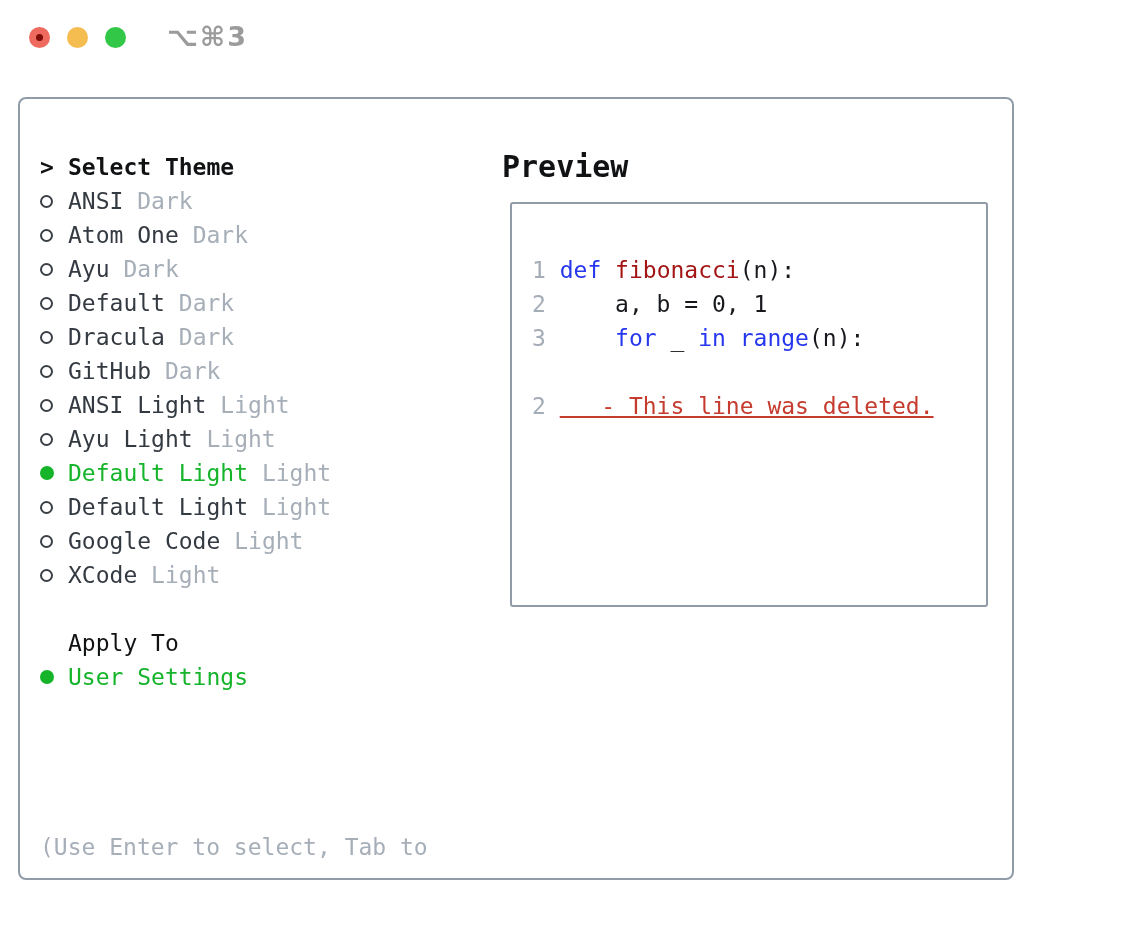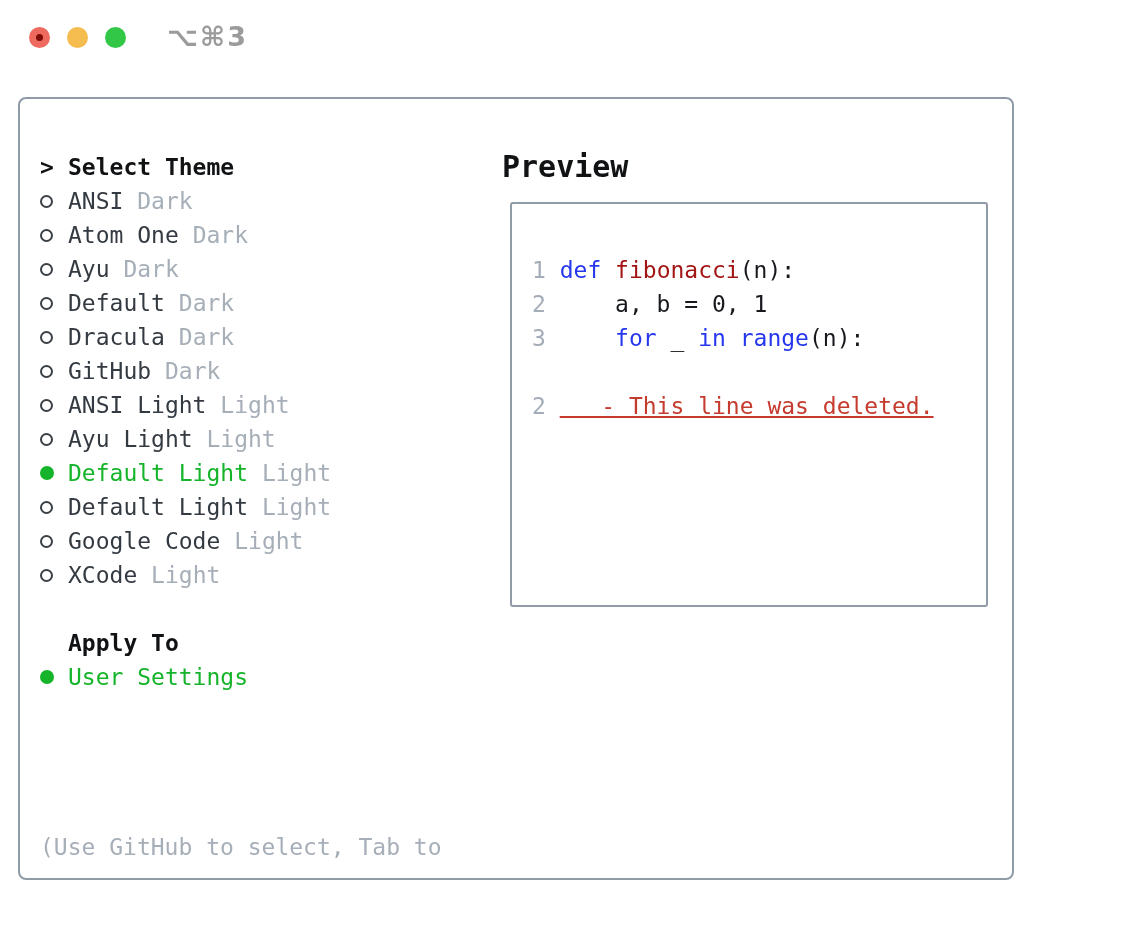--- a/index.html
+++ b/index.html
@@ -32,21 +32,21 @@
   .marker{width:28px;flex:0 0 28px;display:flex;align-items:center;}
   .circle{width:13px;height:13px;border:2px solid #3a4046;border-radius:50%;}
   .selected .circle{background:var(--accent);border-color:var(--accent);width:14px;height:14px;}
   .title-row{font-weight:bold;color:var(--heading);}
   .title-row .marker{display:block;color:var(--heading);}
   .name{color:var(--text);}
   .selected .name,.selected .opt-label{color:var(--accent);}
   .variant{color:var(--muted);}
   .list{position:absolute;left:20px;top:51px;}
   .apply{position:absolute;left:20px;top:527px;}
-  .apply .title-row{font-weight:bold;color:var(--heading);}
+  .apply .title-row{font-weight:normal;color:var(--heading);}
   .hint{position:absolute;left:20px;top:663px;font-size:23px;line-height:34px;color:var(--muted);white-space:pre;}
 
   
   .preview-title{position:absolute;left:482px;top:51px;height:34px;line-height:34px;
                  font-size:30px;font-weight:bold;color:var(--heading);}
   .preview-box{position:absolute;left:490px;top:103px;width:478px;height:405px;
                border:2px solid var(--border);border-radius:3px;background:#fff;}
   .code{position:absolute;left:20px;top:49px;}
   .code-line{height:34px;line-height:34px;font-size:23px;white-space:pre;}
   .ln{display:inline-block;width:2ch;color:var(--lineno);}
@@ -96,21 +96,21 @@
       <div class="row title-row">
         <span class="marker"></span>
         <span>Apply To</span>
       </div>
       <div>
           <div class="row selected"><span class="marker"><span class="circle"></span></span><span class="opt-label">User Settings</span></div>
         </div>
     </div>
 
     <div class="hint">
-      <div>(Use GitHub to select, Tab to</div>
+      <div>(Use Enter to select, Tab to</div>
       <div>change focus)</div>
     </div>
 
     <div class="preview-title">Preview</div>
 
     <div class="preview-box">
       <div class="code">
           <div class="code-line"><span class="ln">1</span><span class="seg-keyword">def</span><span class="seg-plain"> </span><span class="seg-function">fibonacci</span><span class="seg-plain">(n):</span></div>
           <div class="code-line"><span class="ln">2</span><span class="seg-plain">    a, b = 0, 1</span></div>
           <div class="code-line"><span class="ln">3</span><span class="seg-plain">    </span><span class="seg-keyword">for</span><span class="seg-plain"> _ </span><span class="seg-keyword">in</span><span class="seg-plain"> </span><span class="seg-keyword">range</span><span class="seg-plain">(n):</span></div>

